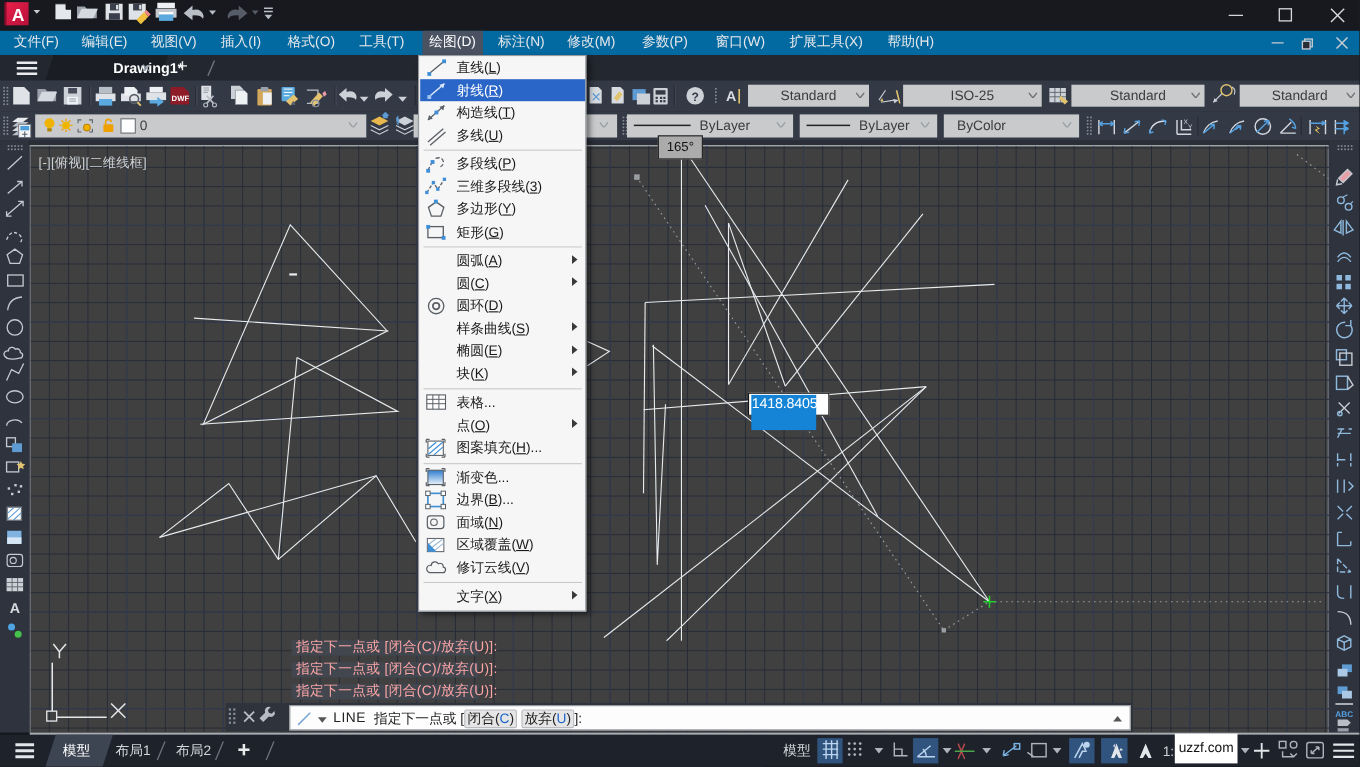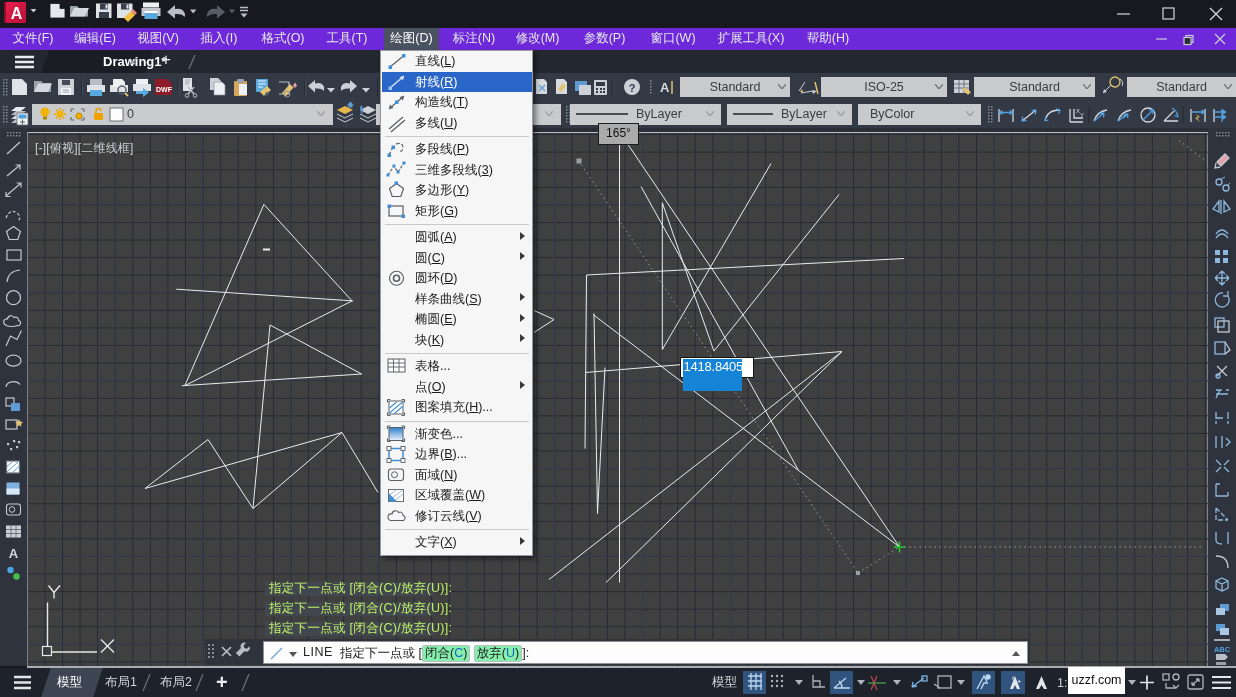--- a/index.html
+++ b/index.html
@@ -4,21 +4,21 @@
 <style>
 html,body{margin:0;padding:0;width:1236px;height:697px;overflow:hidden;background:#16181d;
 font-family:"Liberation Sans",sans-serif;}
 *{box-sizing:border-box;}
 #app{position:relative;width:1236px;height:697px;}
 .abs{position:absolute;}
 
 #titlebar{left:0;top:0;width:1236px;height:28px;background:#17191e;color:#e4e6e9;}
 #titletext{left:545px;top:6px;font-size:13px;color:#e8eaec;letter-spacing:0.2px;}
 
-#menubar{left:0;top:28px;width:1236px;height:22px;background:#6d28d9;color:#e6e8eb;font-size:12.5px;}
+#menubar{left:0;top:28px;width:1236px;height:22px;background:#0369a1;color:#e6e8eb;font-size:12.5px;}
 .mitem{position:absolute;top:0;height:22px;line-height:20px;text-align:center;}
 .msel{background:#4a5261;color:#fff;}
 
 #tabrow{left:0;top:50px;width:1236px;height:23px;background:#23272f;}
 #dtab{position:absolute;left:45px;top:0;width:104px;height:23px;background:#1a1d23;
 transform:skewX(-18deg);}
 #dtabtext{left:59px;top:54px;font-size:13px;font-weight:bold;color:#fff;padding-left:44px;}
 #dtabx{left:128px;top:55px;font-size:12px;color:#9aa2ab;}
 #tabplus{left:161px;top:50px;font-size:17px;color:#e8eaec;}
 
@@ -53,26 +53,26 @@
 border:1px solid #979ba0;box-shadow:3px 3px 5px rgba(0,0,0,0.45);font-size:12.5px;color:#1a1a1a;}
 .mi{position:absolute;left:1px;width:150px;height:20.5px;line-height:20.5px;white-space:nowrap;}
 .mi .lbl{position:absolute;left:33px;top:0;}
 .mi .arr{position:absolute;right:7px;top:4.5px;width:0;height:0;
 border-left:5px solid #3a3a3a;border-top:4px solid transparent;border-bottom:4px solid transparent;}
 .misel{background:#2a66c8;color:#fff;}
 .msep{position:absolute;left:4px;width:144px;height:1px;background:#c9c9c9;}
 u{text-decoration:underline;}
 
 #cmdhist{left:265px;top:582px;}
-.chl{position:absolute;left:0;width:170px;height:13.5px;background:#42474f;color:#bef264;
+.chl{position:absolute;left:0;width:170px;height:13.5px;background:#42474f;color:#fca5a5;
 font-size:12.5px;line-height:13.5px;padding:0 0 0 4px;white-space:nowrap;letter-spacing:0.3px;}
 #cmdbar{left:205px;top:639px;width:825px;height:26px;background:#2f343c;}
 #cmdfield{position:absolute;left:58px;top:2px;width:765px;height:23px;background:#fdfdfd;
 border:1px solid #8e9297;font-size:12.5px;color:#222;}
-.chip{display:inline-block;background:#86efac;border:1px solid #b9bcc0;border-radius:2px;
+.chip{display:inline-block;background:#e5e5e5;border:1px solid #b9bcc0;border-radius:2px;
 padding:0 2px;line-height:15px;}
 .bluec{color:#1a66cc;}
 
 #angletip{left:598px;top:123px;width:41px;height:22px;background:#ababab;border:1.5px solid #1c1c1c;
 color:#111;font-size:12px;text-align:center;line-height:19px;}
 #dyninput{left:680px;top:356.5px;width:73.5px;height:21.5px;background:#fff;border:1.5px solid #141414;}
 #dyninsel{position:absolute;left:1.5px;top:1px;width:59px;height:32px;background:#1583d6;color:#fff;
 font-size:13px;line-height:16.5px;padding-left:1px;letter-spacing:-0.2px;}
 #uzzf{left:1068px;top:667px;width:57px;height:27px;background:#fff;color:#111;
 font-size:12.5px;text-align:center;line-height:27px;}

